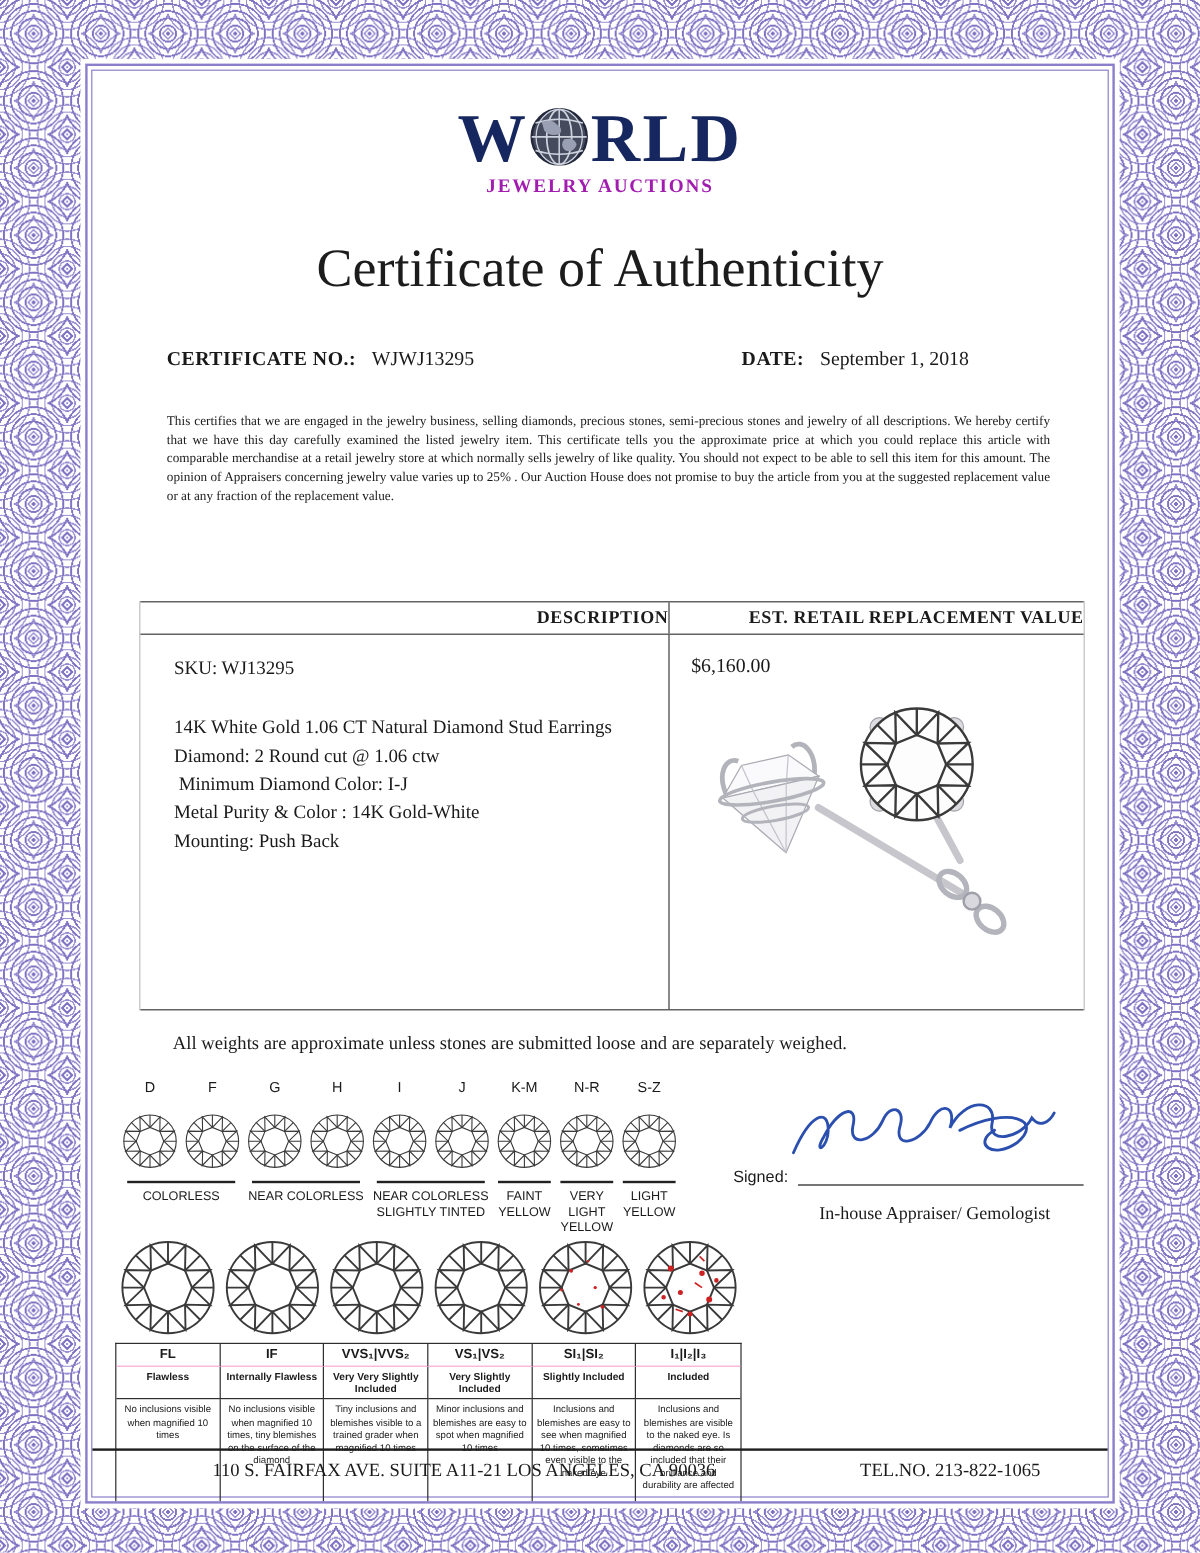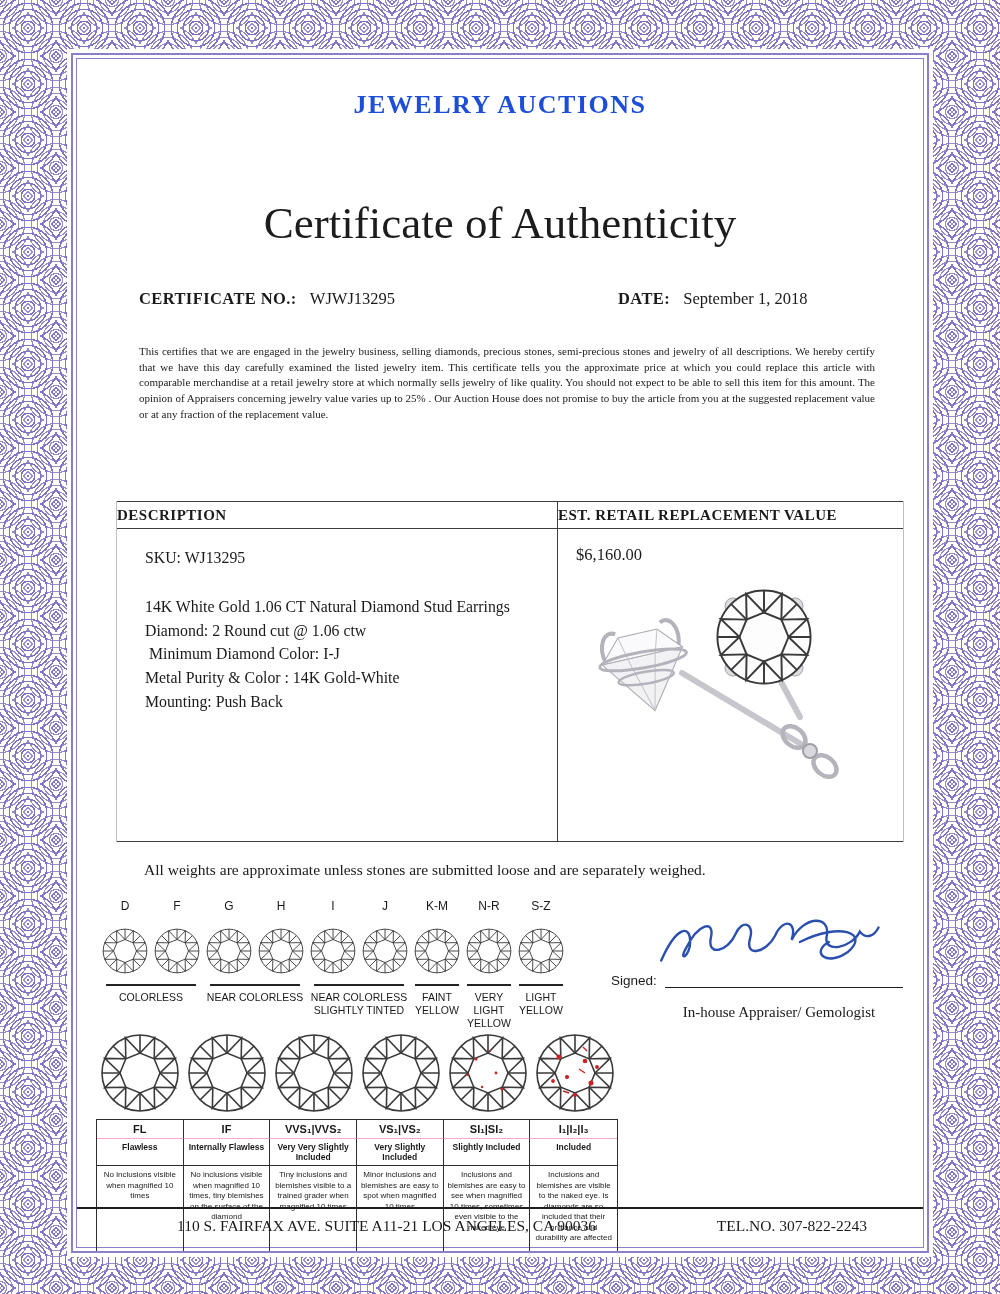--- a/index.html
+++ b/index.html
@@ -9,36 +9,36 @@
       repeating-radial-gradient(circle, #978cd1 0 1.2px, rgba(255,255,255,0) 1.2px 6px);
     background-size:56px 56px,56px 56px;
     background-position:0 0,28px 28px;
     font-family:"Liberation Serif", serif;color:#1a1a1a;}
   .inner{position:absolute;left:76px;right:76px;top:58px;bottom:46px;background:#fff;
     border:1px solid #8a7fcb;box-shadow:0 0 0 3px #fff,0 0 0 5px #8a7fcb,0 0 0 9px #fff;}
   
   .logo{position:absolute;top:28px;left:0;right:0;text-align:center;}
   .word{font-weight:700;font-size:57px;letter-spacing:2px;color:#16265e;line-height:1;}
   .globe{width:50px;height:50px;vertical-align:-5px;margin:0 1px;}
-  .subtitle{margin-top:3px;font-weight:700;font-size:26px;letter-spacing:1.5px;color:#1d4ed8;}
+  .subtitle{margin-top:3px;font-weight:700;font-size:16px;letter-spacing:1.5px;color:#a21caf;}
   
   .title{position:absolute;top:138px;left:0;right:0;text-align:center;font-size:45px;color:#1c1c1c;}
   
   .cert-row{position:absolute;top:230px;left:0;right:0;height:24px;font-size:16.5px;}
   .no-group{position:absolute;left:62px;}
   .date-group{position:absolute;left:541px;font-family:Liberation Serif, serif;}
   .b{font-weight:700;letter-spacing:.4px;}
   .vlab{margin-left:9px;}
   
   .paragraph{position:absolute;top:274px;left:62px;width:736px;font-size:11px;line-height:1.43;text-align:justify;}
   
   .jtable{position:absolute;top:442px;left:39px;width:786px;border-left:1px solid #bfbfbf;border-right:1px solid #bfbfbf;}
   .jt-head,.jt-body{display:grid;grid-template-columns:440px 1fr;}
   .jt-head{border-top:1.5px solid #3d3d3d;border-bottom:1.5px solid #3d3d3d;}
-  .jt-head .hcell{text-align:left;font-weight:700;font-size:15px;letter-spacing:.5px;padding:5px 0 4px;}
+  .jt-head .hcell{text-align:right;font-weight:700;font-size:15px;letter-spacing:.5px;padding:5px 0 4px;}
   .col-r{border-left:1px solid #3d3d3d;}
   .jt-body{border-bottom:1.5px solid #3d3d3d;min-height:312px;}
   .dcell{padding:20px 8px 14px 28px;font-size:15.8px;}
   .sku{margin-bottom:28px;}
   .msrp{margin-bottom:32px;}
   .desc-line{white-space:pre-wrap;line-height:1.5;}
   .vcell{padding:16px 0 10px 18px;font-size:16.5px;}
   .earrings{display:block;margin:10px 0 0 8px;width:300px;height:220px;}
   
   .note{position:absolute;top:802px;left:67px;font-size:15.5px;}
@@ -87,20 +87,33 @@
       <path d="M30,20 L39,20 M27.1,27.1 L33.4,33.4 M20,30 L20,39 M12.9,27.1 L6.6,33.4 M10,20 L1,20 M12.9,12.9 L6.6,6.6 M20,10 L20,1 M27.1,12.9 L33.4,6.6"></path>
       <path d="M30,20 L37.6,27.3 L27.1,27.1 L27.3,37.6 L20,30 L12.7,37.6 L12.9,27.1 L2.4,27.3 L10,20 L2.4,12.7 L12.9,12.9 L12.7,2.4 L20,10 L27.3,2.4 L27.1,12.9 L37.6,12.7 Z"></path>
     </g>
   </defs>
 </svg>
 
 <div class="page">
   <div class="inner">
 
     <div class="logo">
+      <div class="word">
+        <span>W</span><svg class="globe" viewBox="0 0 48 48">
+            <circle cx="24" cy="24" r="22" fill="#454a5c" stroke="#23283a" stroke-width="2"></circle>
+            <ellipse cx="24" cy="24" rx="10" ry="22" fill="none" stroke="#cfd3e0" stroke-width="1.4"></ellipse>
+            <ellipse cx="24" cy="24" rx="18.5" ry="22" fill="none" stroke="#cfd3e0" stroke-width="1"></ellipse>
+            <line x1="24" y1="2" x2="24" y2="46" stroke="#cfd3e0" stroke-width="1.2"></line>
+            <line x1="2" y1="24" x2="46" y2="24" stroke="#cfd3e0" stroke-width="1.4"></line>
+            <path d="M5,13 Q24,7 43,13" fill="none" stroke="#cfd3e0" stroke-width="1.2"></path>
+            <path d="M5,35 Q24,41 43,35" fill="none" stroke="#cfd3e0" stroke-width="1.2"></path>
+            <path d="M10,12 q8,-3 12,2 q6,4 2,8 q-8,2 -12,-3 z" fill="#9aa0b4"></path>
+            <path d="M28,26 q8,-2 10,4 q-2,7 -9,5 q-5,-4 -1,-9 z" fill="#9aa0b4"></path>
+          </svg><span>RLD</span>
+      </div>
       <div class="subtitle">JEWELRY AUCTIONS</div>
     </div>
 
     <div class="title">Certificate of Authenticity</div>
 
     <div class="cert-row">
       <span class="no-group">
         <span class="b">CERTIFICATE NO.:</span>
         <span class="vlab">WJWJ13295</span>
       </span>
@@ -329,17 +342,17 @@
           <div class="cl-cell cl-desc">Tiny inclusions and blemishes visible to a trained grader when magnified 10 times</div>
           <div class="cl-cell cl-desc">Minor inclusions and blemishes are easy to spot when magnified 10 times</div>
           <div class="cl-cell cl-desc">Inclusions and blemishes are easy to see when magnified 10 times, sometimes even visible to the naked eye</div>
           <div class="cl-cell cl-desc">Inclusions and blemishes are visible to the naked eye. Is diamonds are so included that their brilliance and durability are affected</div>
         </div>
       </div>
     </div>
 
     <div class="footer">
       <span>110 S. FAIRFAX AVE. SUITE A11-21 LOS ANGELES, CA 90036</span>
-      <span>TEL.NO.  307-822-2243</span>
+      <span>TEL.NO.  213-822-1065</span>
     </div>
 
   </div>
 </div>
 
 </body></html>

